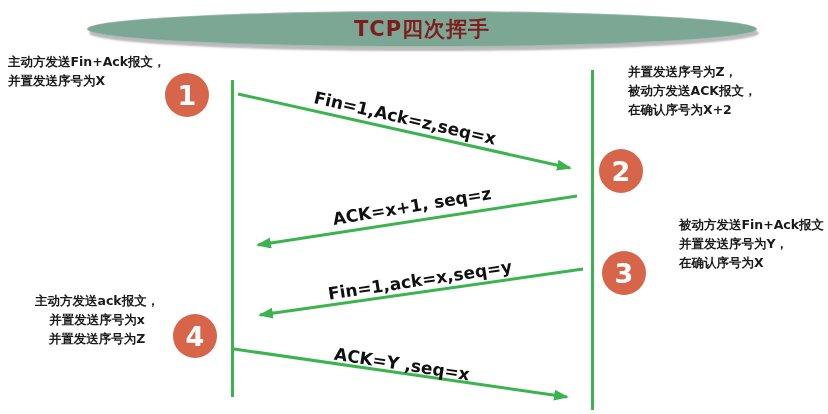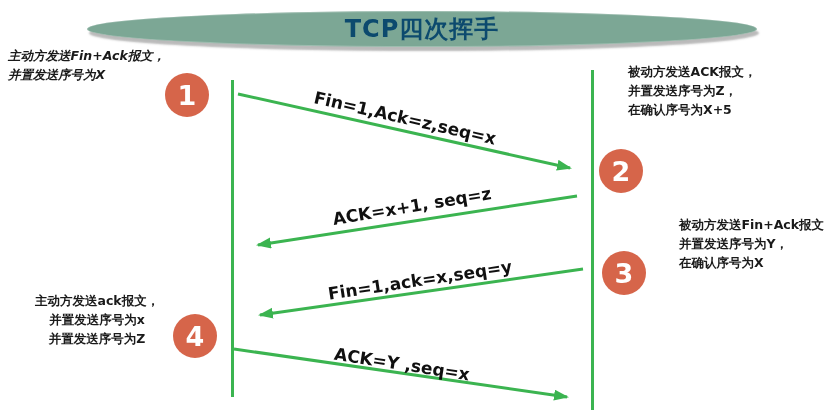--- a/index.html
+++ b/index.html
@@ -6,21 +6,21 @@
   .stage{
     position:relative;width:828px;height:414px;background:#ffffff;
     font-family:"DejaVu Sans","Liberation Sans",sans-serif;overflow:hidden;
   }
   .banner{
     position:absolute;left:87px;top:11px;width:670px;height:36px;
     background:#7ca795;border-radius:50%;
     box-shadow:2px 4px 2px rgba(130,130,130,.55), inset 0 0 0 1px rgba(255,255,255,.25);
     display:flex;align-items:center;justify-content:center;
   }
-  .banner-title{font-size:24px;font-weight:bold;color:#0c4a6e;letter-spacing:1px;}
+  .banner-title{font-size:21px;font-weight:bold;color:#7f1d1d;letter-spacing:1px;}
   .diagram-svg{position:absolute;left:0;top:0;}
   .ann{
     position:absolute;font-size:12.5px;font-weight:bold;color:#1a1a1a;
     line-height:19px;white-space:nowrap;
   }
   .ann span{display:block;}
   .step{
     position:absolute;width:44px;height:44px;border-radius:50%;
     background:#d6654a;color:#ffffff;display:flex;align-items:center;justify-content:center;
     font-size:27px;font-weight:bold;
@@ -30,21 +30,21 @@
     transform:translate(-50%,-50%) rotate(var(--rot));
   }
   #msg1{left:405px;top:118px;--rot:13deg;}
   #msg2{left:412px;top:206px;--rot:-9.3deg;}
   #msg3{left:420px;top:280px;--rot:-8.6deg;}
   #msg4{left:402px;top:364px;--rot:8.8deg;}
   #step1{left:165px;top:73px;}
   #step2{left:599px;top:149px;}
   #step3{left:602px;top:251px;}
   #step4{left:173px;top:314px;}
-  #ann-left-top{left:8px;top:46px;font-style:italic;}
+  #ann-left-top{left:8px;top:52px;}
   #ann-right-top{left:628px;top:62px;}
   #ann-right-middle{left:679px;top:215px;}
   #ann-left-bottom{left:35px;top:291px;text-align:center;}
 </style>
 </head>
 <body>
 
 <div class="stage">
 
   <div class="banner">
@@ -84,23 +84,23 @@
   <div class="step" id="step4">
     <span>4</span>
   </div>
 
   <div class="ann" id="ann-left-top">
     <span>主动方发送Fin+Ack报文，</span>
     <span>并置发送序号为X</span>
   </div>
 
   <div class="ann" id="ann-right-top">
+    <span>并置发送序号为Z，</span>
     <span>被动方发送ACK报文，</span>
-    <span>并置发送序号为Z，</span>
-    <span>在确认序号为X+5</span>
+    <span>在确认序号为X+2</span>
   </div>
 
   <div class="ann" id="ann-right-middle">
     <span>被动方发送Fin+Ack报文，</span>
     <span>并置发送序号为Y，</span>
     <span>在确认序号为X</span>
   </div>
 
   <div class="ann" id="ann-left-bottom">
     <span>主动方发送ack报文，</span>

